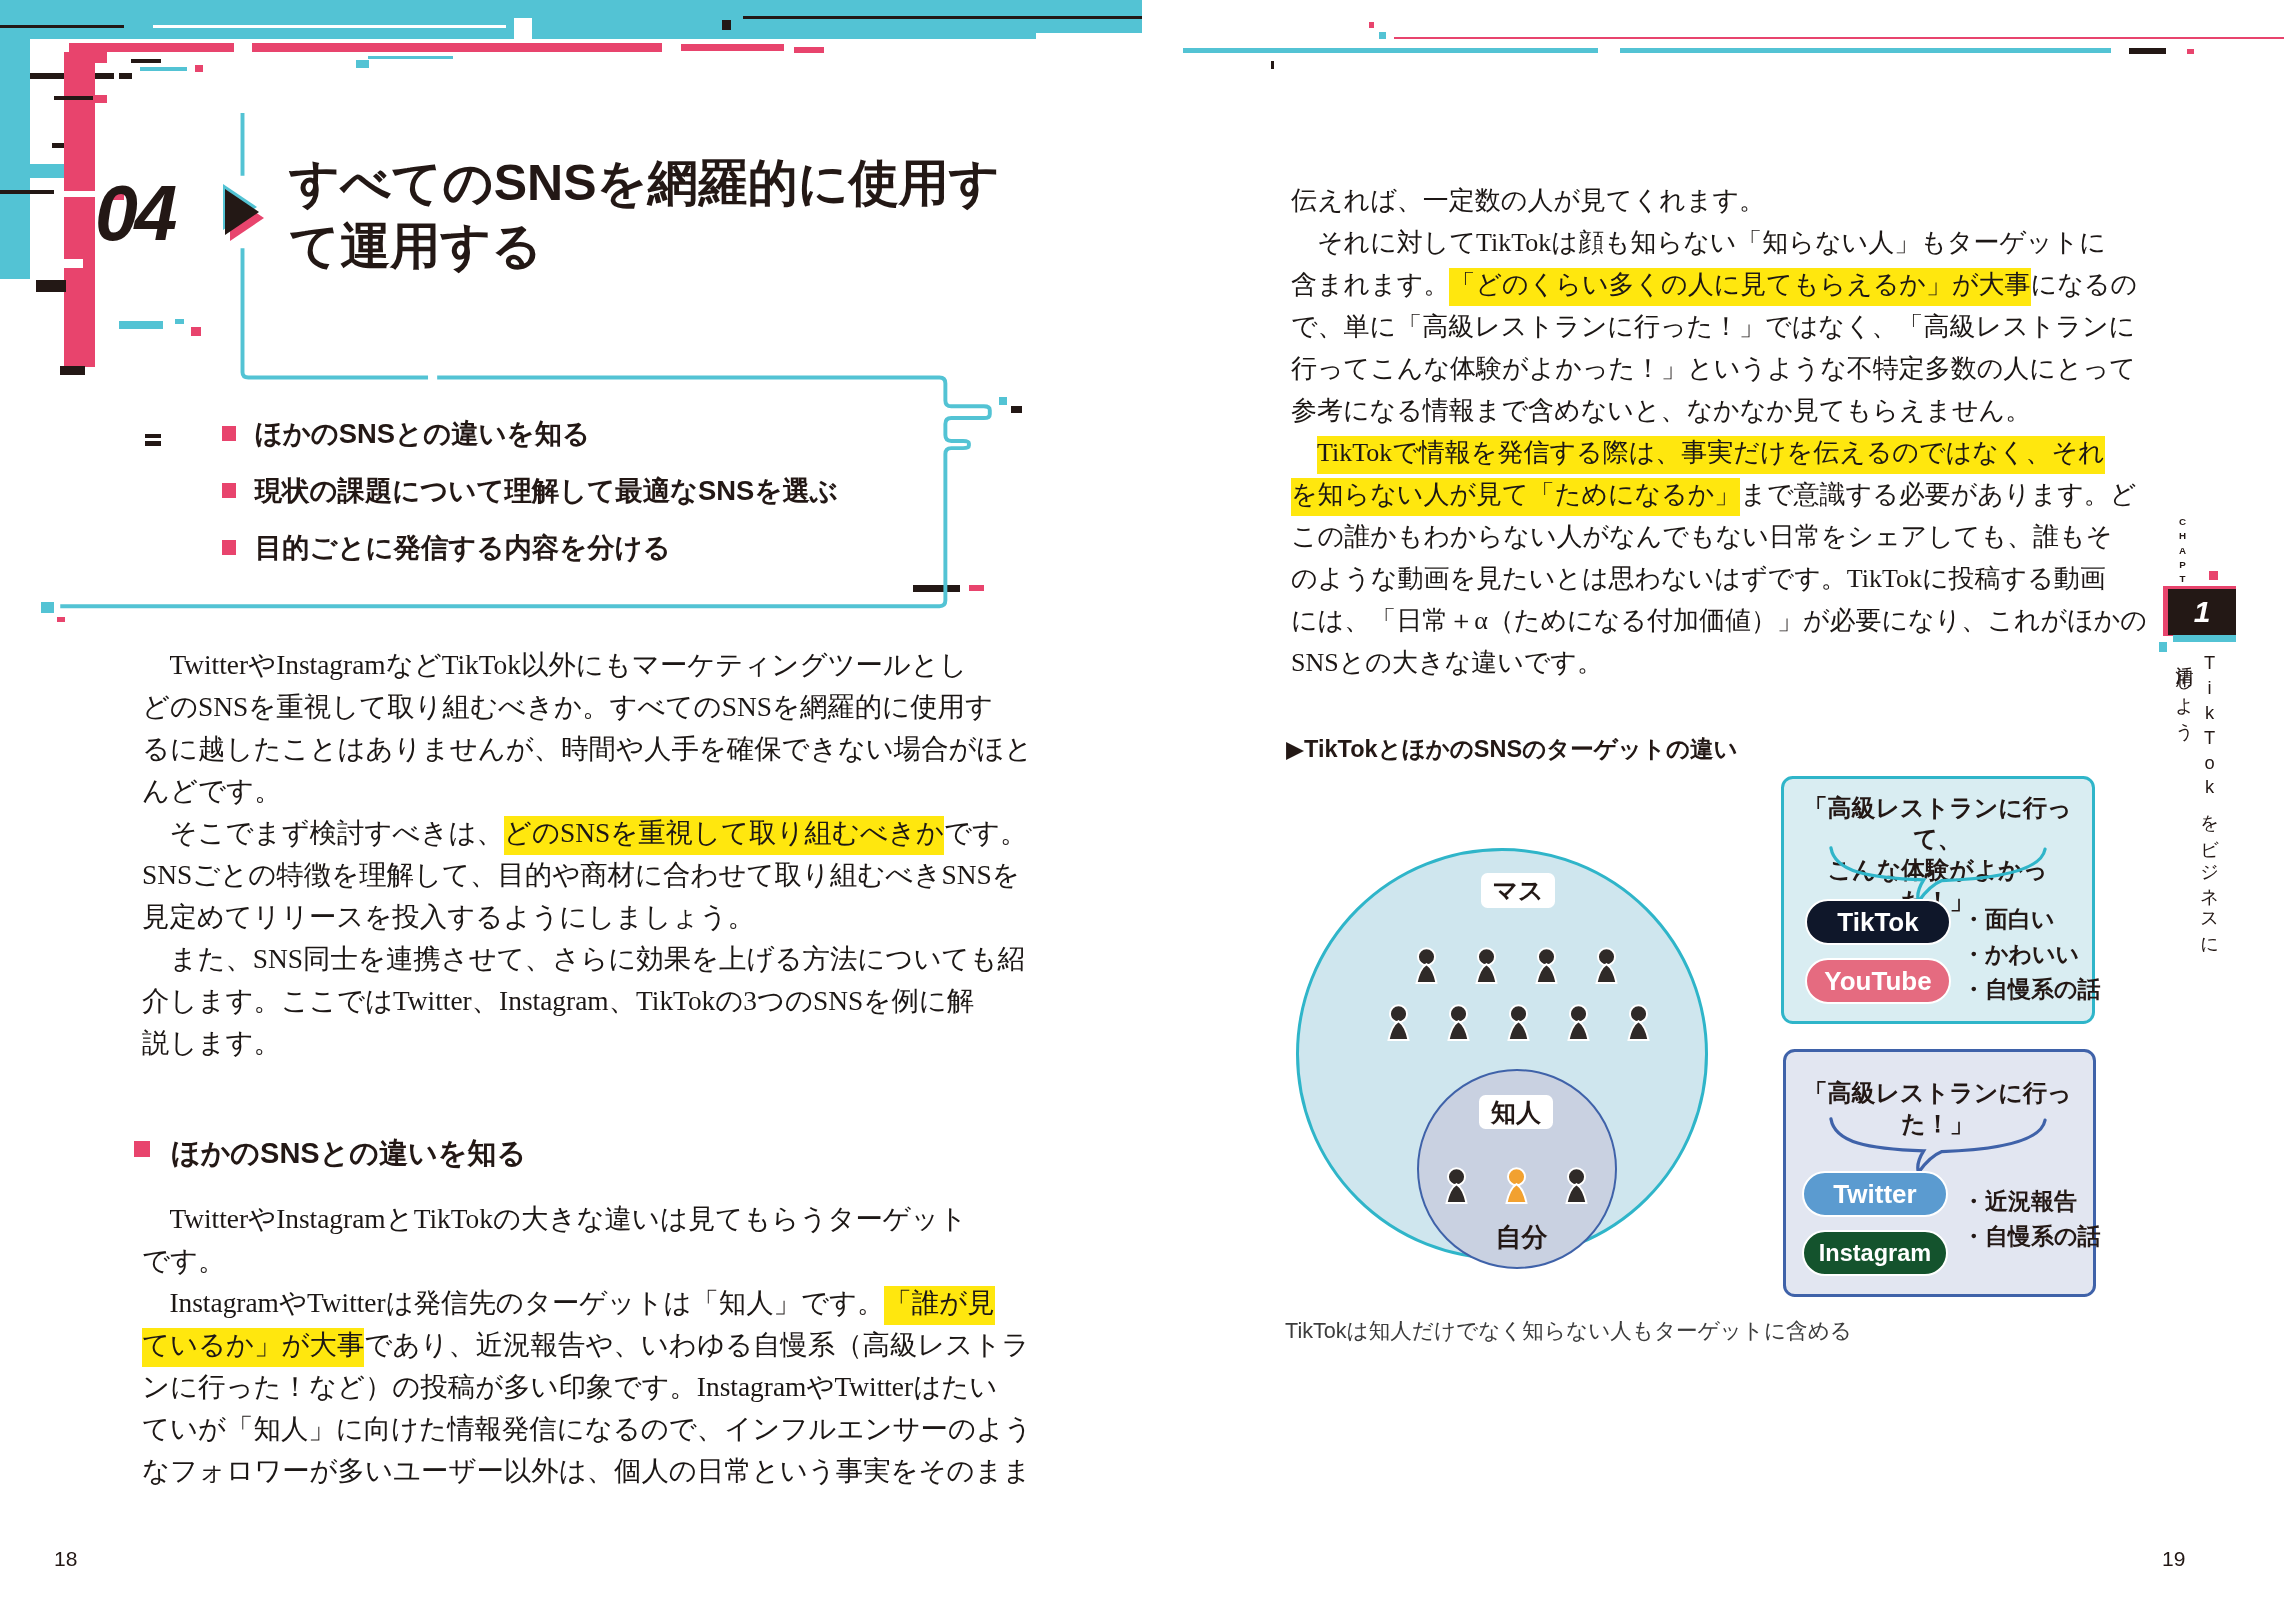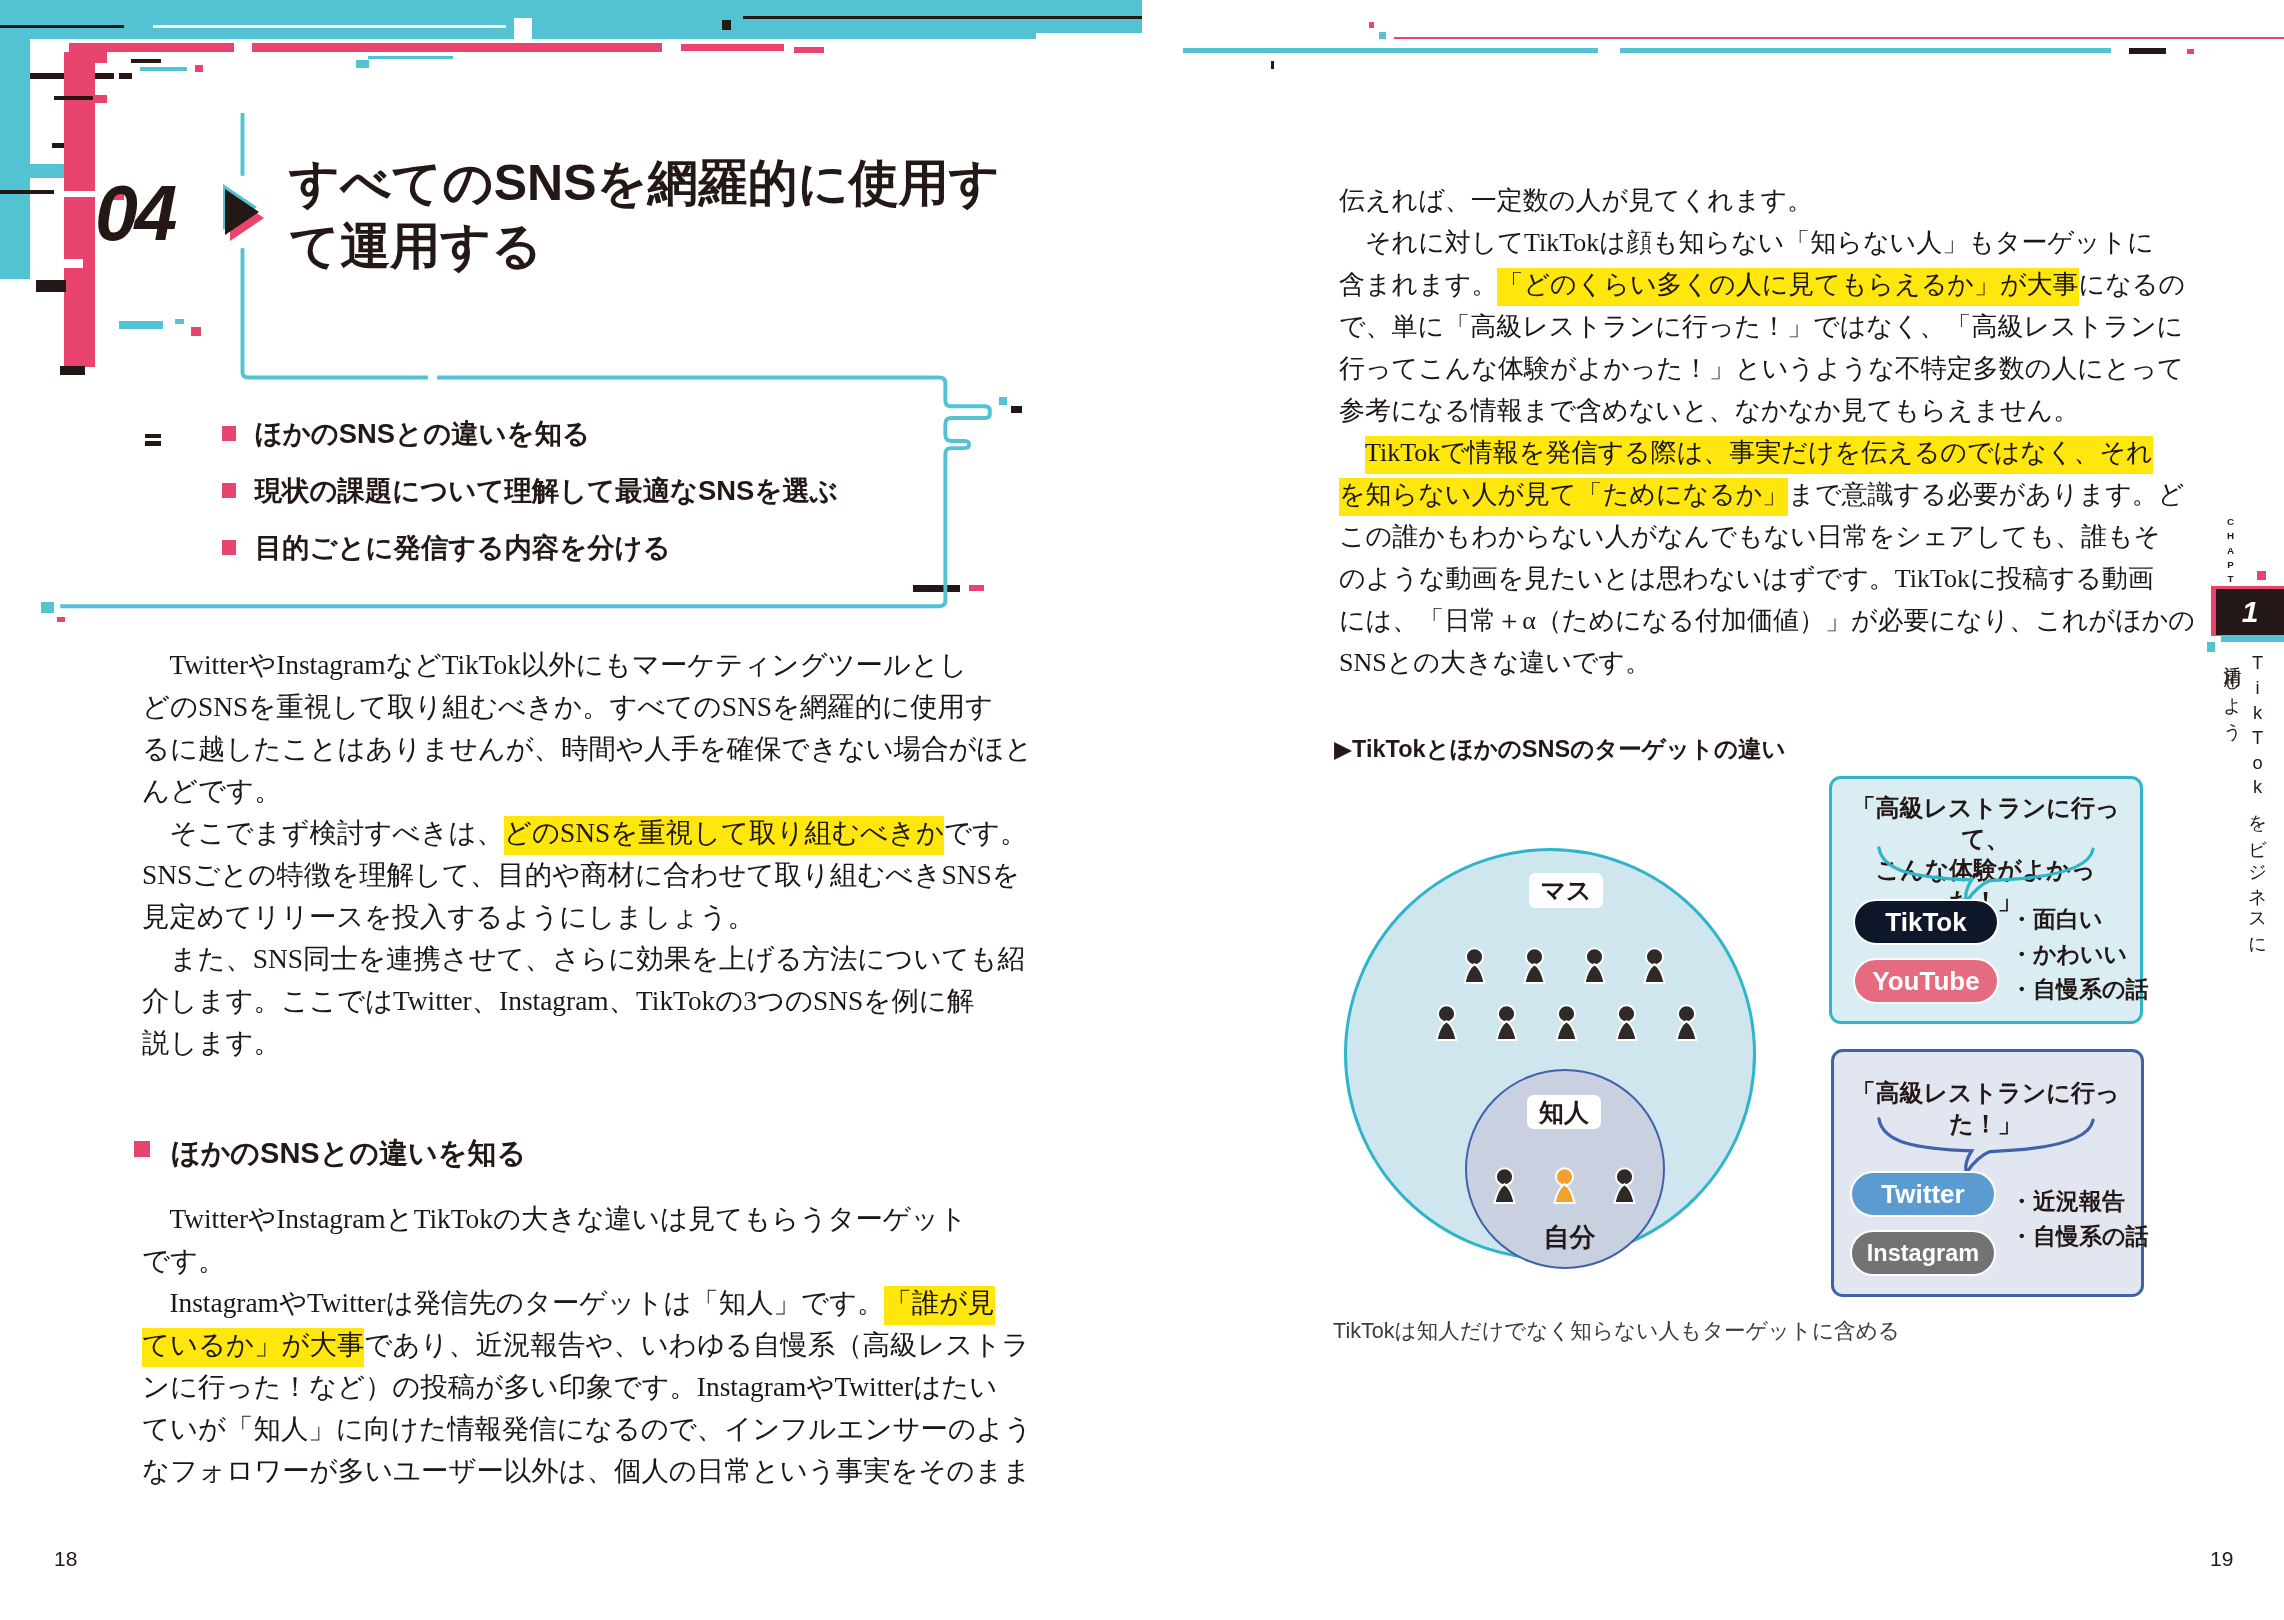--- a/index.html
+++ b/index.html
@@ -159,21 +159,21 @@
         <div class="tline"><span>　InstagramやTwitterは発信先のターゲットは「知人」です。</span><span class="hl">「誰が見</span></div>
         <div class="tline"><span class="hl">ているか」が大事</span><span>であり、近況報告や、いわゆる自慢系（高級レストラ</span></div>
         <div class="tline"><span>ンに行った！など）の投稿が多い印象です。InstagramやTwitterはたい</span></div>
         <div class="tline"><span>ていが「知人」に向けた情報発信になるので、インフルエンサーのよう</span></div>
         <div class="tline"><span>なフォロワーが多いユーザー以外は、個人の日常という事実をそのまま</span></div>
       </div>
 
     <div class="abs pagenum" style="left:54px;top:1547px;">18</div>
   </div>
 
-  <div class="abs" style="left:1142px;top:0;width:1142px;height:1620px;">
+  <div class="abs" style="left:1094px;top:0;width:1142px;height:1620px;">
 
     <div class="abs serifbody body-right" style="left:197px;top:180px;">
         <div class="tline"><span>伝えれば、一定数の人が見てくれます。</span></div>
         <div class="tline"><span>　それに対してTikTokは顔も知らない「知らない人」もターゲットに</span></div>
         <div class="tline"><span>含まれます。</span><span class="hl">「どのくらい多くの人に見てもらえるか」が大事</span><span>になるの</span></div>
         <div class="tline"><span>で、単に「高級レストランに行った！」ではなく、「高級レストランに</span></div>
         <div class="tline"><span>行ってこんな体験がよかった！」というような不特定多数の人にとって</span></div>
         <div class="tline"><span>参考になる情報まで含めないと、なかなか見てもらえません。</span></div>
         <div class="tline"><span>　</span><span class="hl">TikTokで情報を発信する際は、事実だけを伝えるのではなく、それ</span></div>
         <div class="tline"><span class="hl">を知らない人が見て「ためになるか」</span><span>まで意識する必要があります。ど</span></div>
@@ -265,21 +265,21 @@
 
     <div class="abs info-box box-blue" style="left:689px;top:1049px;width:313px;height:248px;"></div>
     <div class="abs quote" style="left:700px;top:1077px;width:287px;">
       <div>「高級レストランに行った！」</div>
     </div>
     <svg class="abs" style="left:733px;top:1115px;width:222px;height:62px;" viewBox="0 0 340 95">
       <path d="M6 6 C 12 42 62 52 148 55 C 141 66 137 77 140 88 C 150 74 161 62 176 56 C 262 53 328 40 334 8" fill="none" stroke="#3f62a9" stroke-width="5" stroke-linecap="round"></path>
     </svg>
     <div class="abs" style="left:708px;top:1171px;width:146px;height:105px;">
         <div class="pill" style="top: 0px; background: rgb(91, 155, 208);">Twitter</div>
-        <div class="pill small-label" style="top: 59px; background: #737373;">Instagram</div>
+        <div class="pill small-label" style="top: 59px; background: #14532d;">Instagram</div>
       </div>
     <div class="abs points" style="left:868px;top:1184px;">
         <div>・近況報告</div>
         <div>・自慢系の話</div>
       </div>
 
     <div class="abs fig-note" style="left:191px;top:1316px;">TikTokは知人だけでなく知らない人もターゲットに含める</div>
 
     <div class="abs vtext chapter-word" style="left:1083px;top:516px;height:85px;">CHAPTER</div>
     <div class="g" style="left:1069px;top:586px;width:73px;height:50px;background:#e8446d;"></div>

